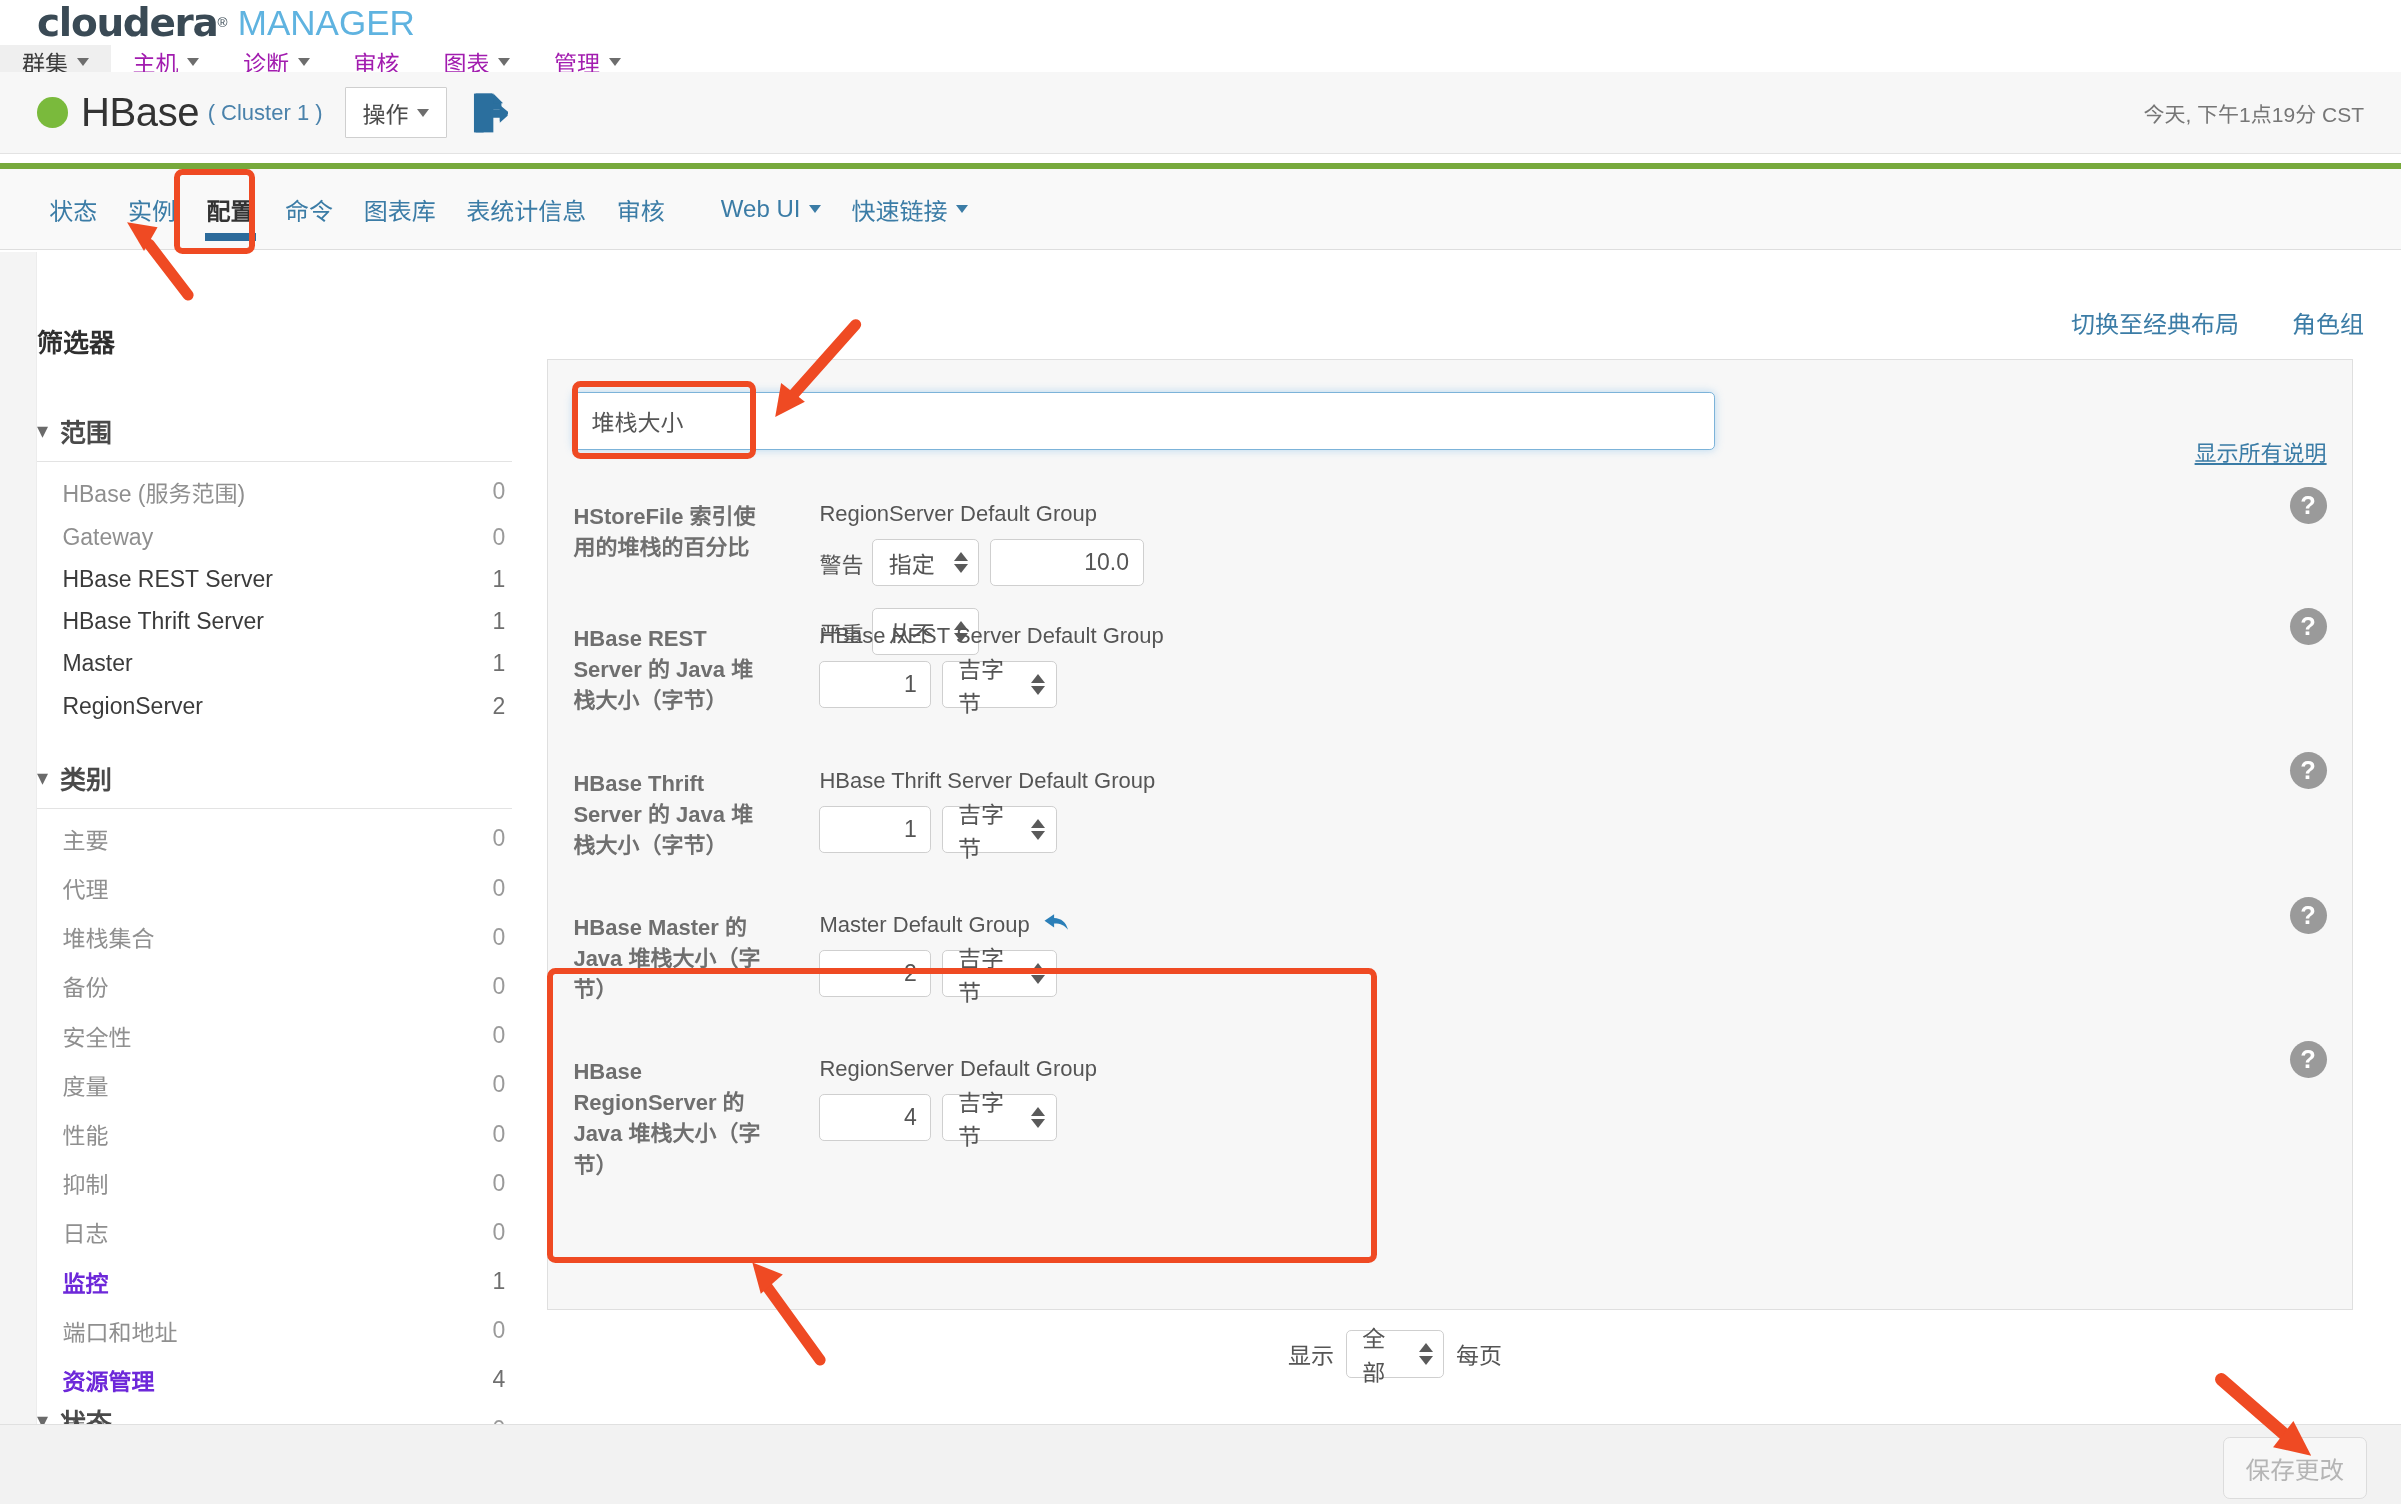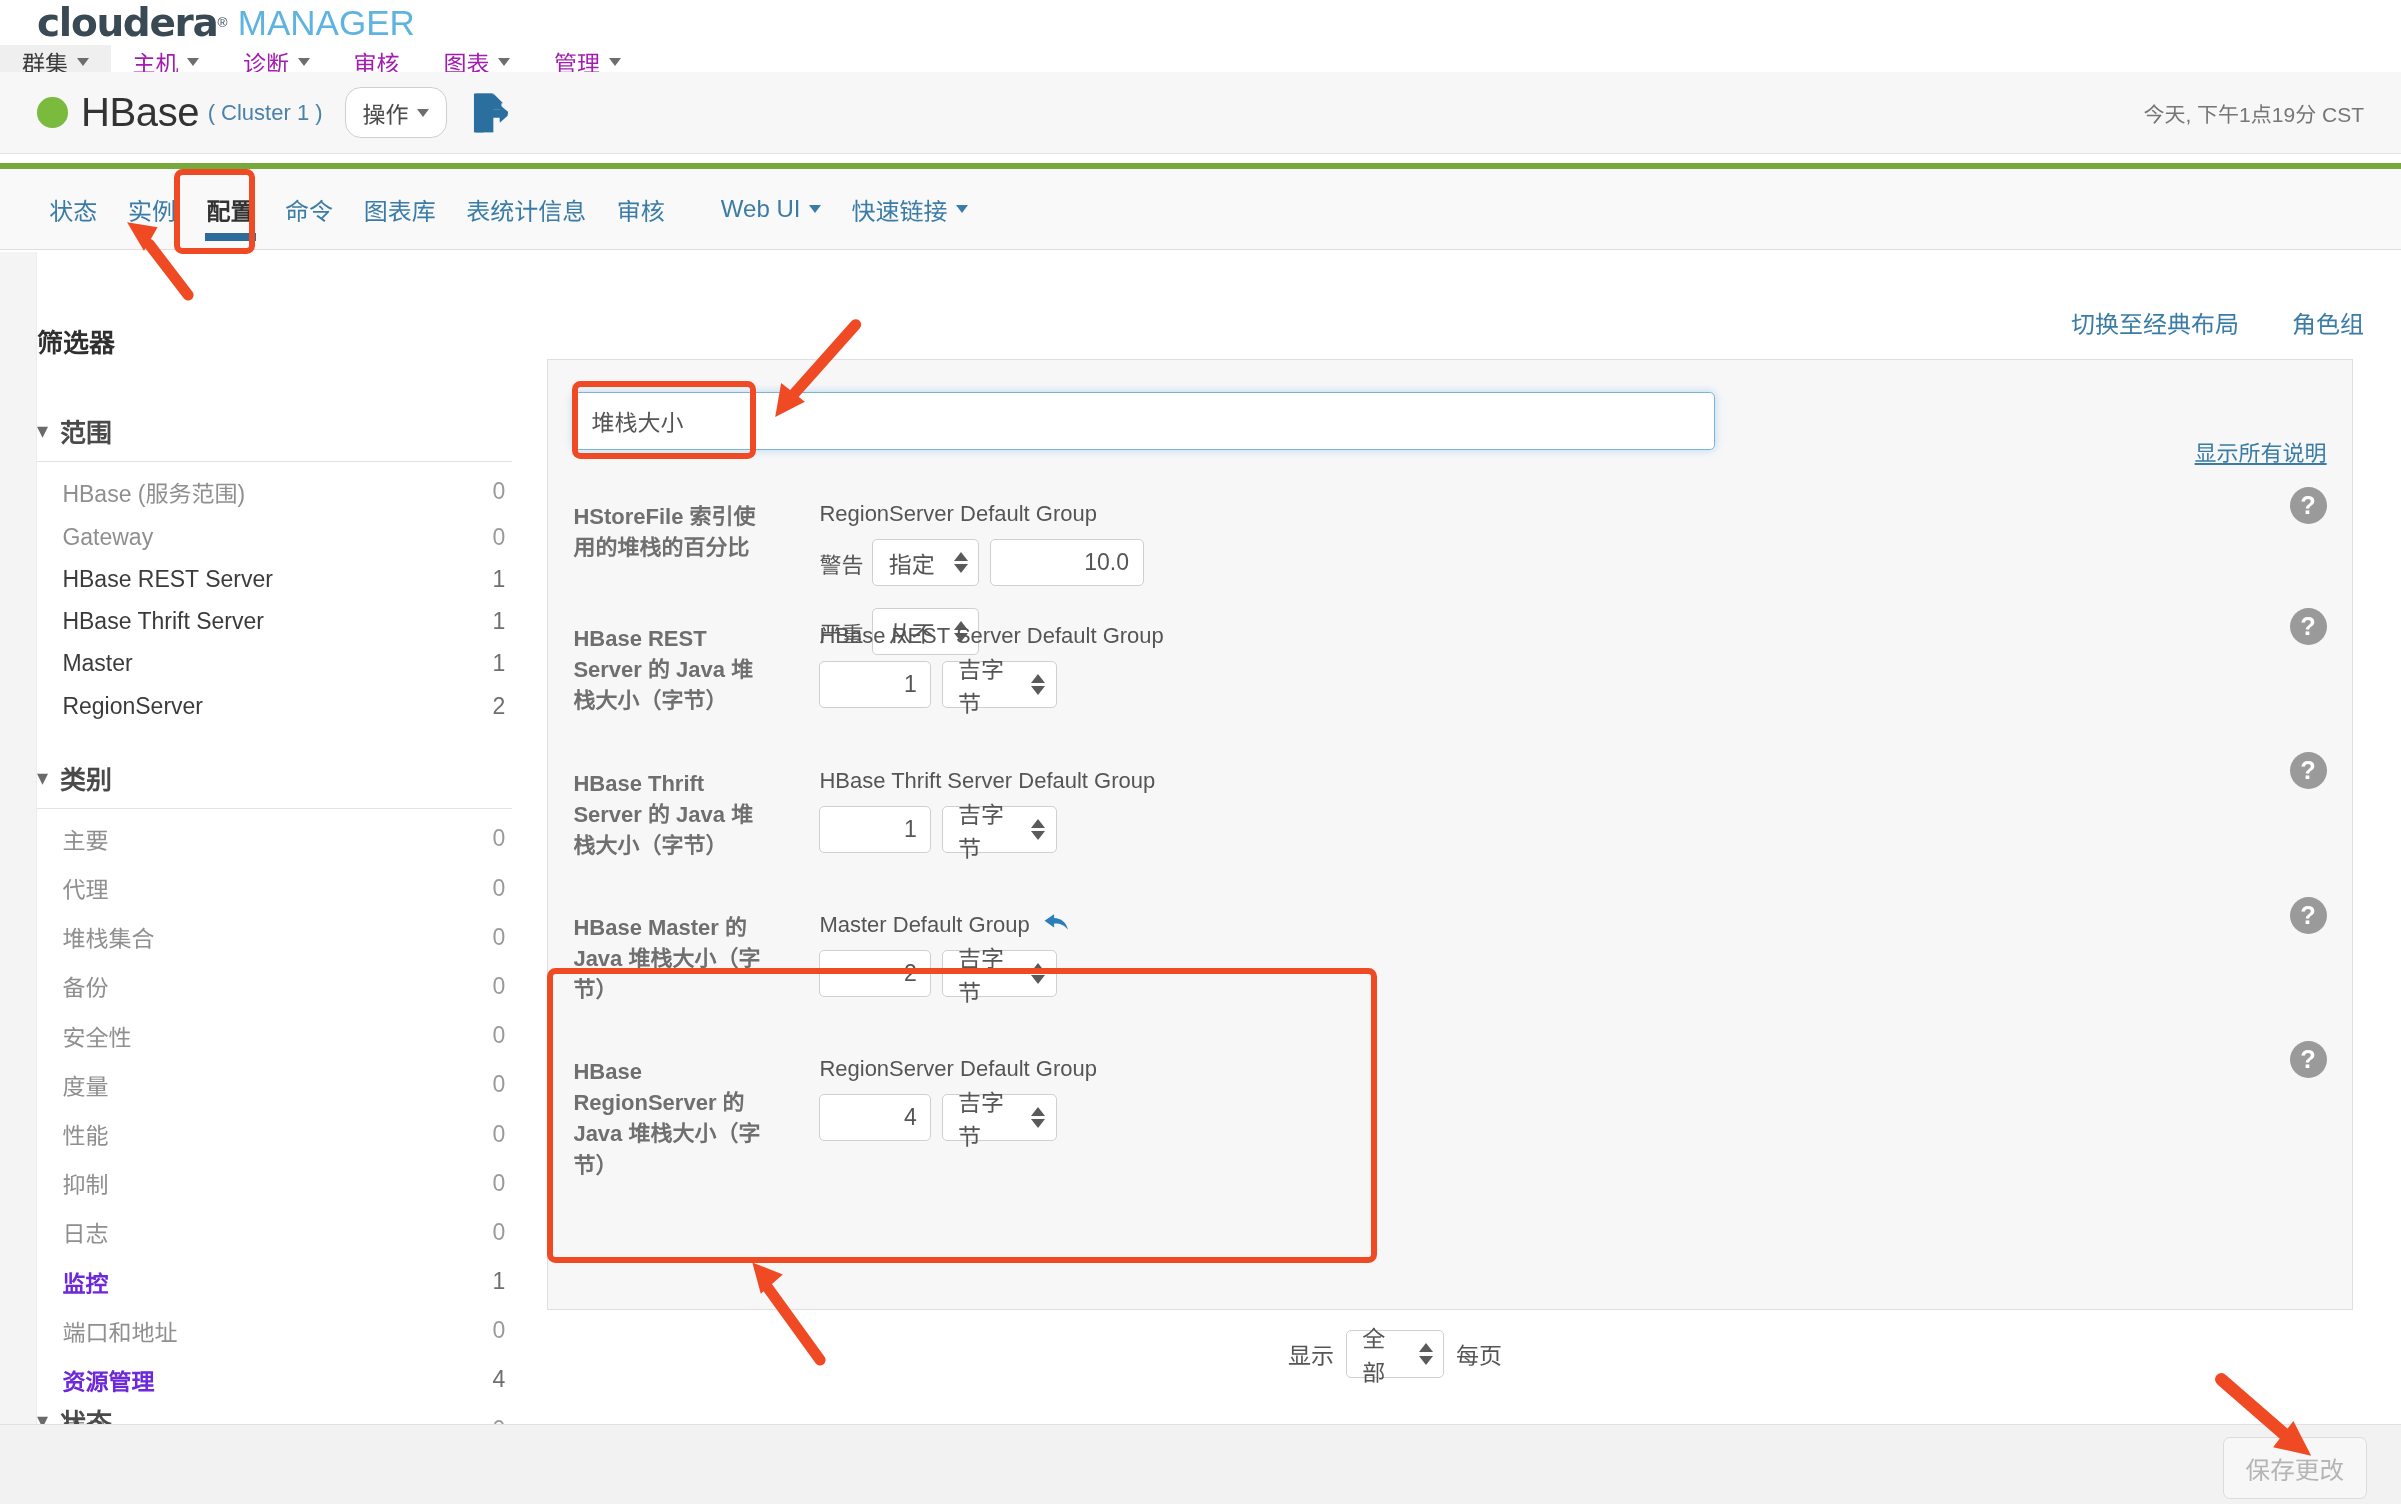--- a/index.html
+++ b/index.html
@@ -60,21 +60,21 @@
     background: #f7f7f7; border-bottom: 0.8px solid #e3e3e3;
     display: flex; align-items: center; padding-left: 37px;
   }
   .status-dot {
     width: 30.5px; height: 30.5px; border-radius: 50%; background: #7aba3c; margin-right: 13.6px;
   }
   .svc-name { font-size: 40px; color: #333; font-weight: 400; letter-spacing: -0.4px; }
   .svc-cluster { font-size: 22px; color: #4a82ab; margin-left: 8.5px; }
   .btn-ops {
     margin-left: 22px; height: 51px; padding: 0 17px;
-    border: 0.8px solid #cfcfcf; border-radius: 16px; background: #fff;
+    border: 0.8px solid #cfcfcf; border-radius: 1px; background: #fff;
     display: flex; align-items: center; font-size: 23px; color: #4b4b4b; cursor: pointer;
   }
   .export-icon { margin-left: 22px; cursor: pointer; display: flex; align-items: center; }
   .svc-time {
     margin-left: auto; margin-right: 37px; font-size: 21px; color: #767676;
   }
   .green-bar {
     position: absolute; left: 0; top: 163px; width: 2401px; height: 6.8px; background: #77a93c;
   }
 

